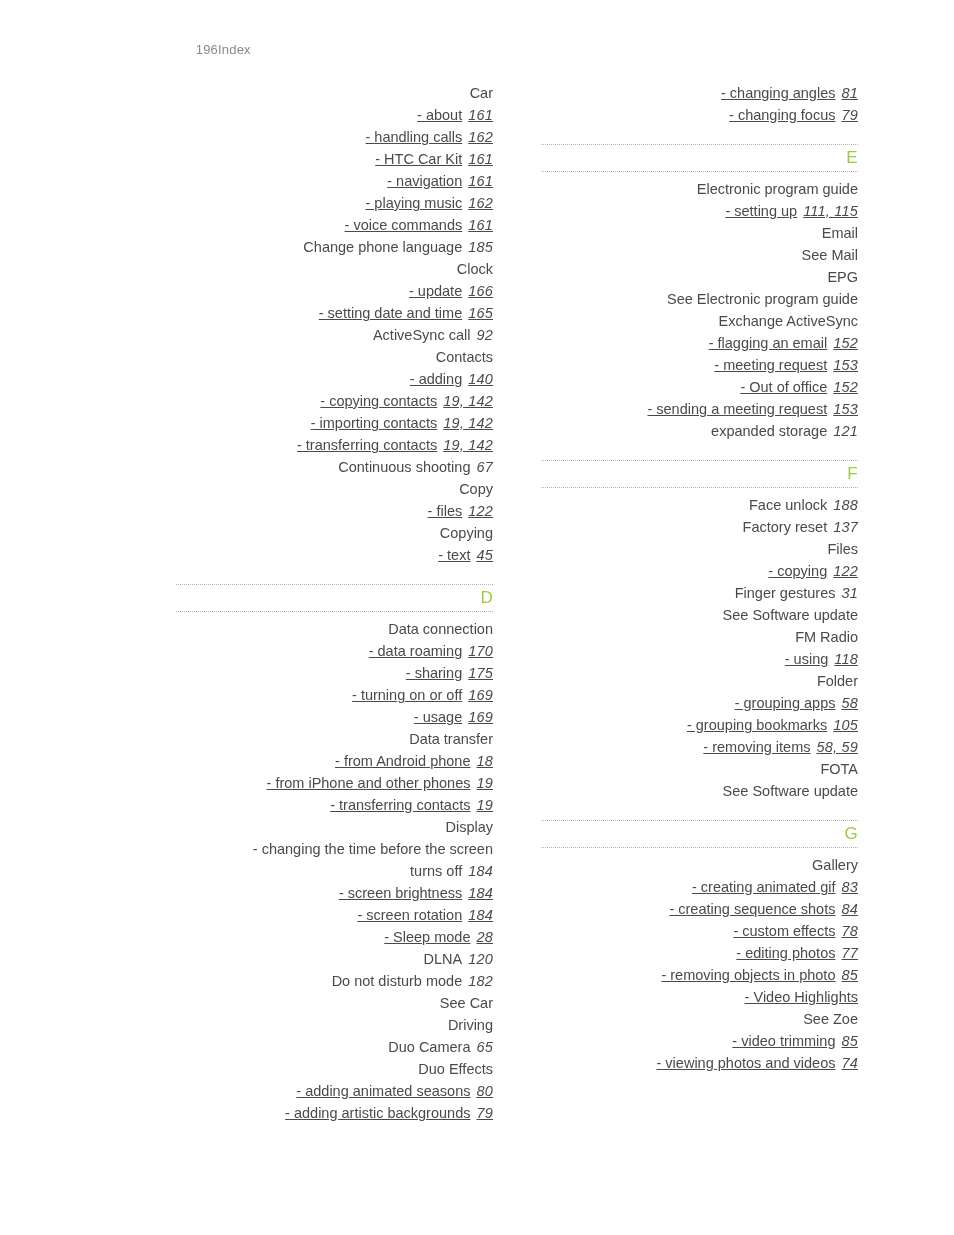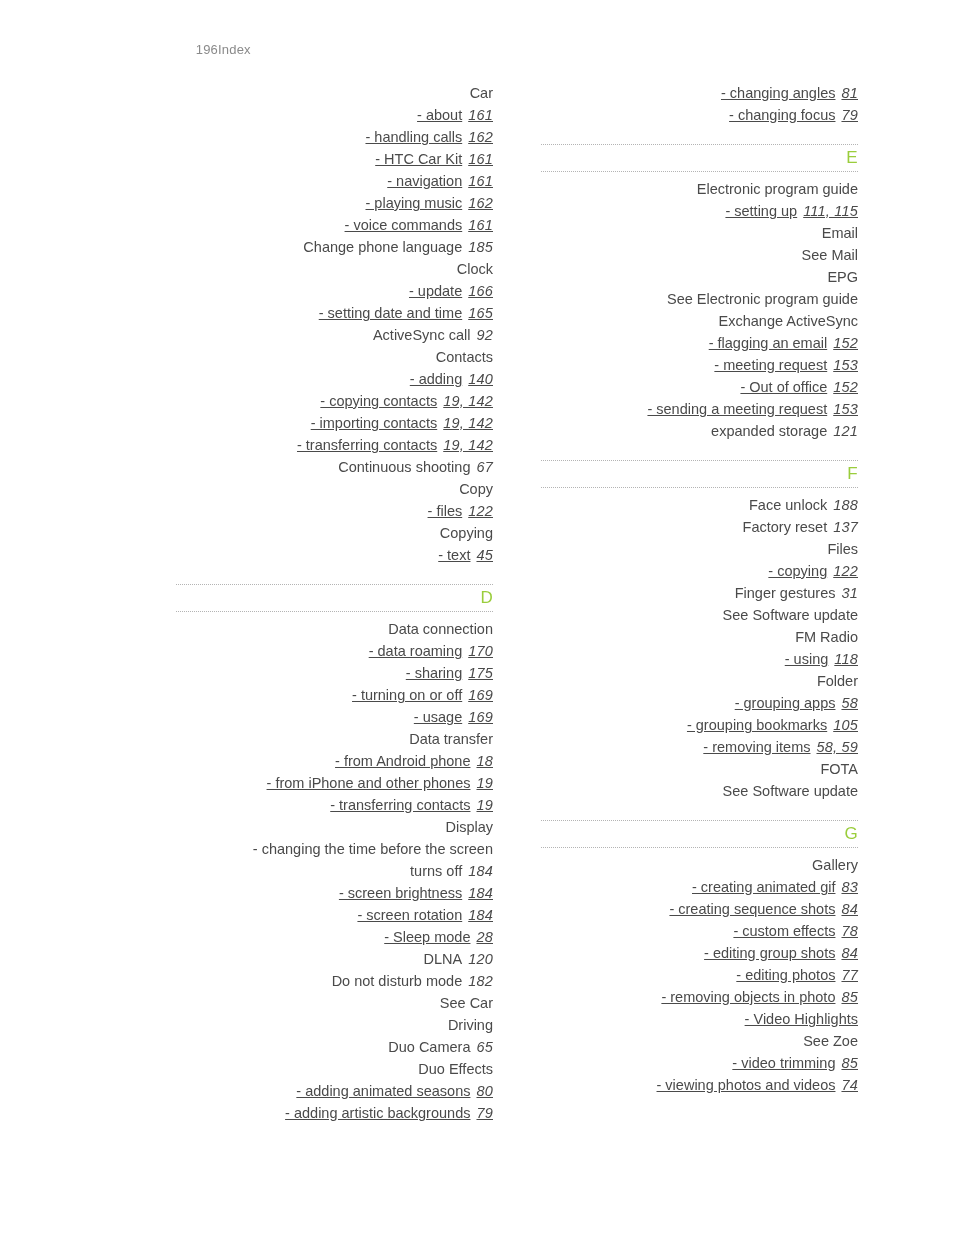--- a/index.html
+++ b/index.html
@@ -205,21 +205,20 @@
         <div class="alpha-section">
           <div class="rule"></div>
           <div class="alpha-letter">G</div>
           <div class="rule"></div>
         </div>
         <div class="entry-group">
           <div class="entry head"><span>Gallery</span></div>
           <div class="entry sub"><span>- creating animated gif</span><span class="pg">83</span></div>
           <div class="entry sub"><span>- creating sequence shots</span><span class="pg">84</span></div>
           <div class="entry sub"><span>- custom effects</span><span class="pg">78</span></div>
-          <div class="entry sub"><span>- editing group shots</span><span class="pg">84</span></div>
           <div class="entry sub"><span>- editing photos</span><span class="pg">77</span></div>
           <div class="entry sub"><span>- removing objects in photo</span><span class="pg">85</span></div>
           <div class="entry sub"><span>- Video Highlights</span></div>
           <div class="entry see"><span>See Zoe</span></div>
           <div class="entry sub"><span>- video trimming</span><span class="pg">85</span></div>
           <div class="entry sub"><span>- viewing photos and videos</span><span class="pg">74</span></div>
         </div>
       </div>
   </div>
 

